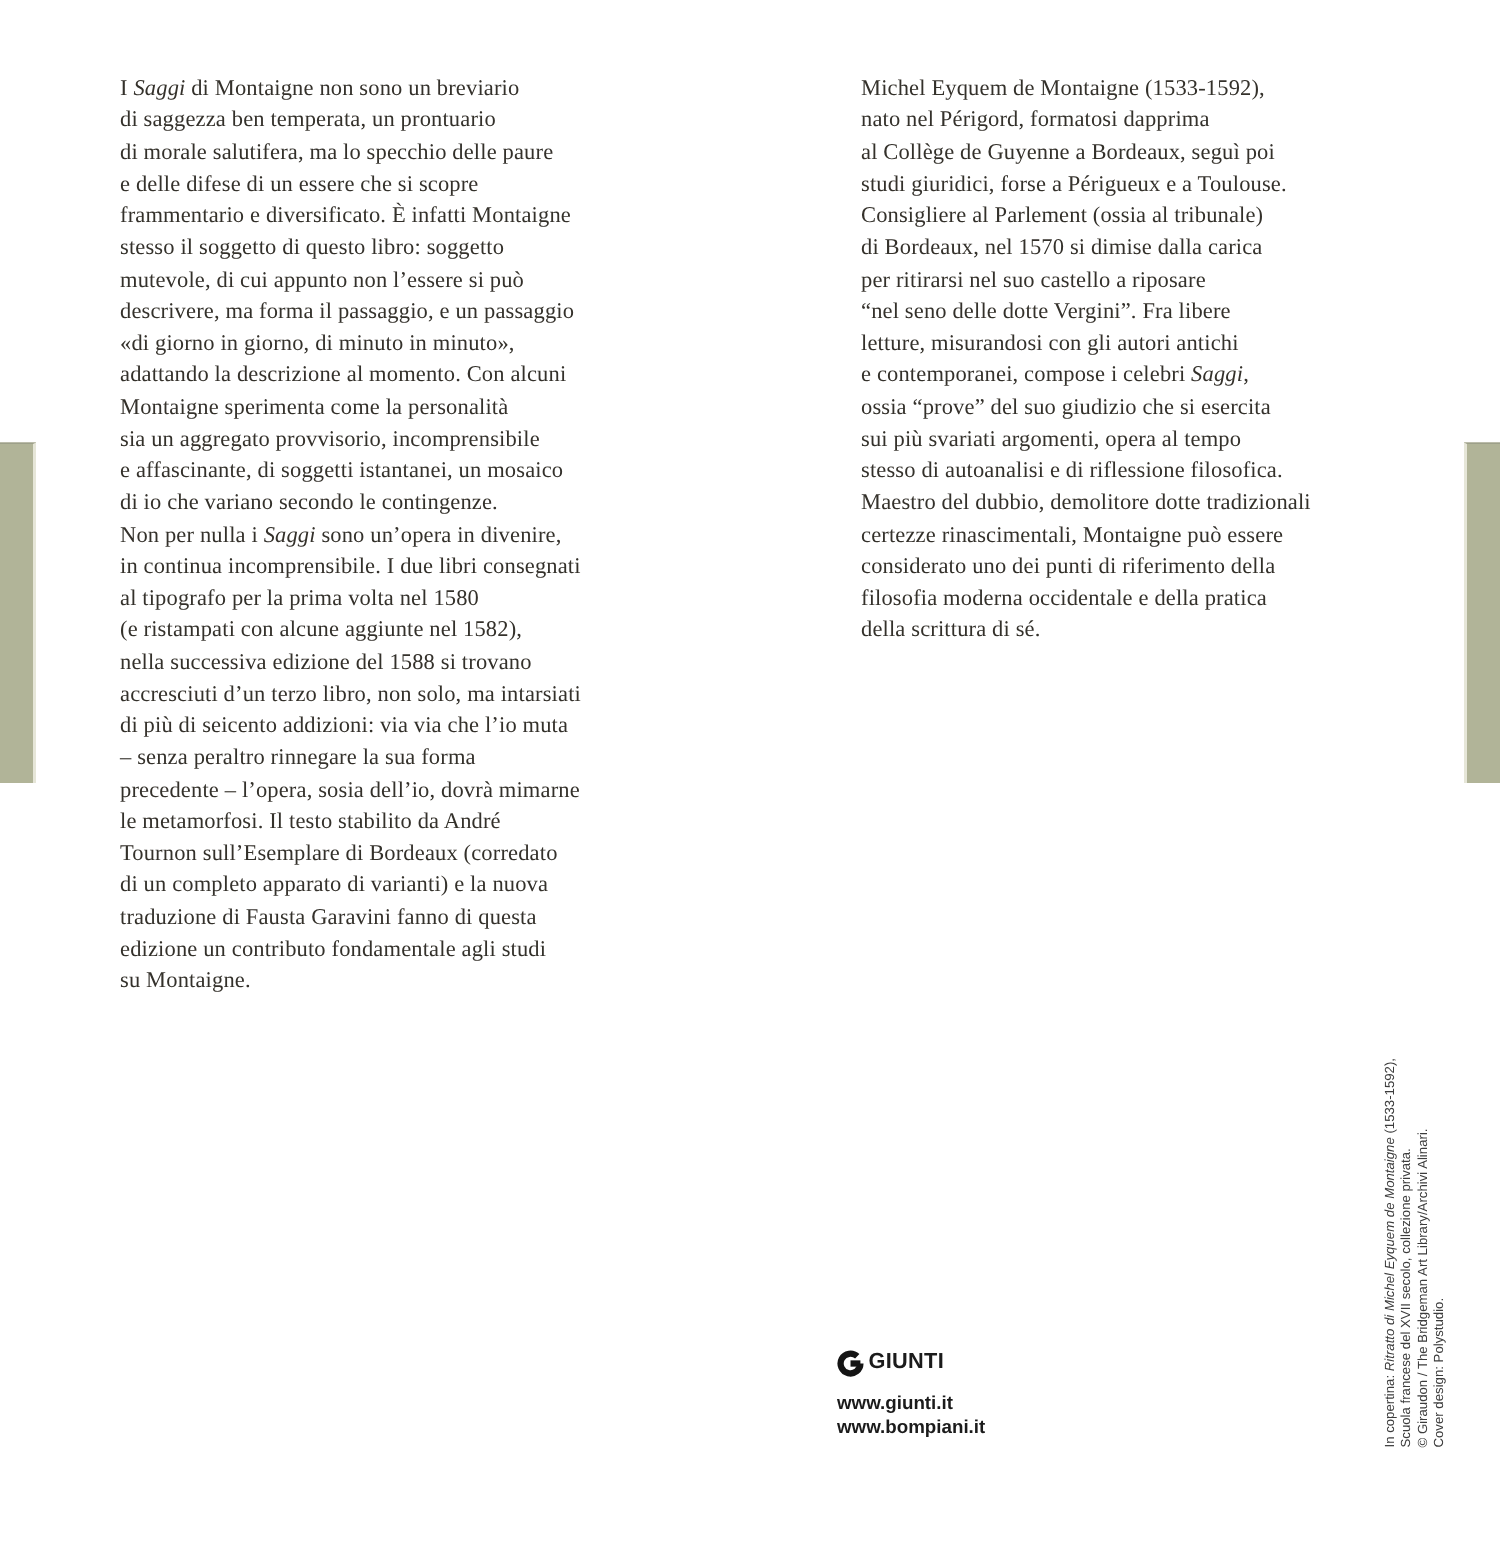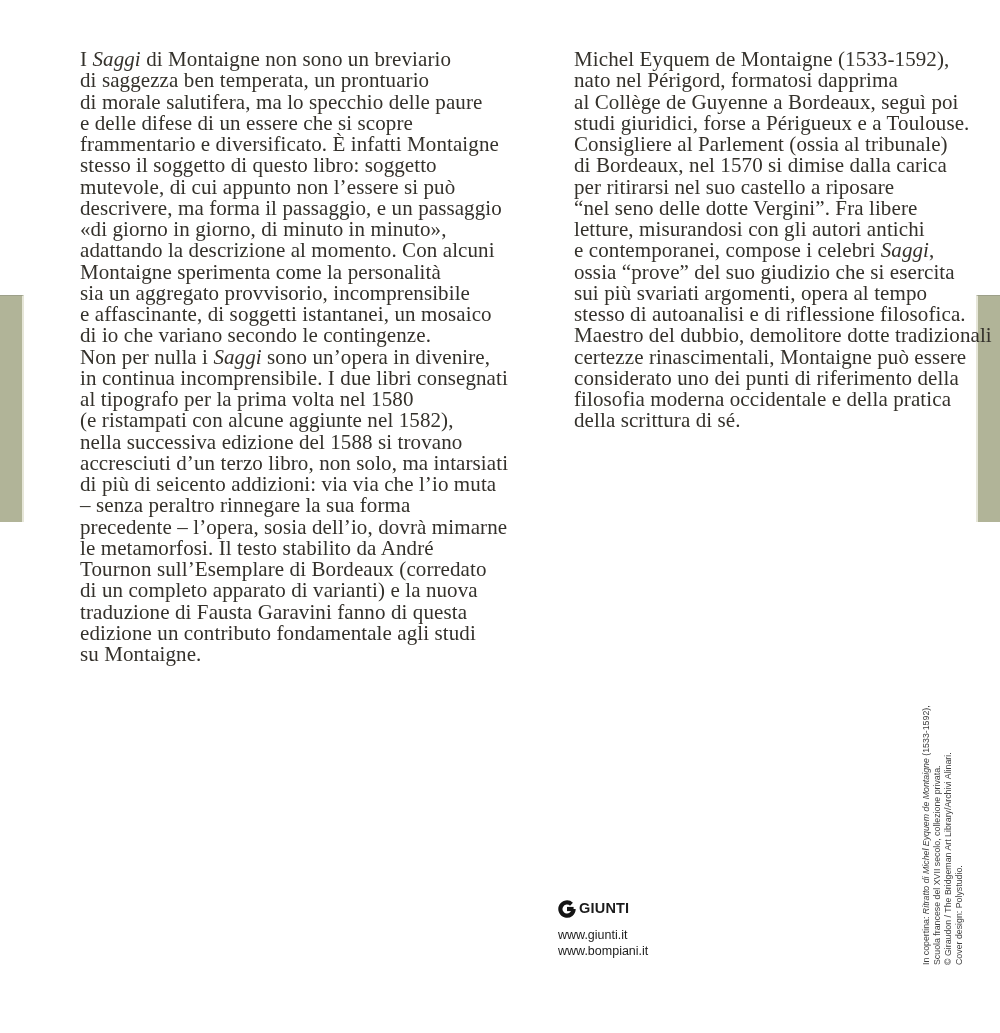--- a/index.html
+++ b/index.html
@@ -24,21 +24,21 @@
     width: 22px; height: 226px;
     background: var(--tab);
   }
   .edge-tab.left  { left: 0;  border-right: 2px solid var(--tab-edge); border-top: 1px solid #9da08a; }
   .edge-tab.right { right: 0; border-left: 2px solid var(--tab-edge); border-top: 1px solid #9da08a; }
 
   .text-col {
     position: absolute;
     top: 49px;
     color: var(--body-text);
-    font-size: 21px;
+    font-size: 15px;
     line-height: 21.25px;
     letter-spacing: 0.1px;
   }
   .text-col .line { white-space: nowrap; }
   .text-col em { font-style: italic; }
   .col-left  { left: 80px;  width: 430px; }
   .col-right { left: 574px; width: 420px; }
 
   .publisher {
     position: absolute;
@@ -47,21 +47,21 @@
     font-family: "Liberation Sans", sans-serif;
   }
   .logo-row { display: flex; align-items: flex-start; }
   .logo-g-wrap { width: 18px; height: 18px; display: inline-block; }
   .logo-text {
     font-weight: bold;
     font-size: 14.5px;
     letter-spacing: 0.2px;
     margin-left: 3px;
   }
-  .sites { margin-top: 10px; font-weight: normal; font-size: 12.5px; line-height: 15.5px; }
+  .sites { margin-top: 10px; font-weight: bold; font-size: 12.5px; line-height: 15.5px; }
 
   .credits {
     position: absolute;
     left: 921px; top: 965px;
     transform: rotate(-90deg);
     transform-origin: 0 0;
     width: 280px;
     font-family: "Liberation Sans", sans-serif;
     font-size: 8.8px;
     line-height: 11px;

